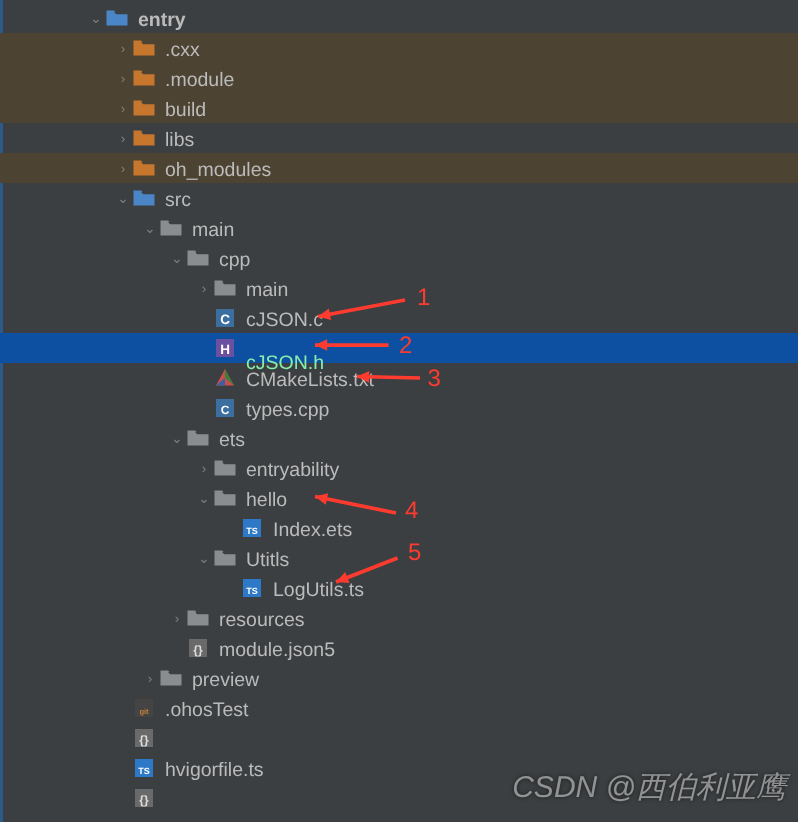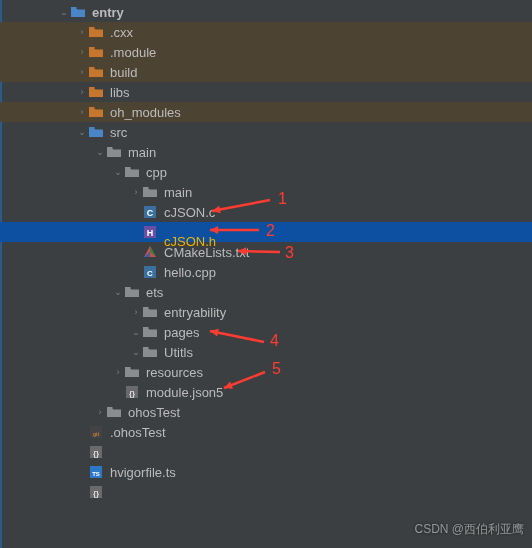--- a/index.html
+++ b/index.html
@@ -27,32 +27,33 @@
     display: inline-flex;
     justify-content: center;
     align-items: center;
     color: #808080;
     font-size: 9px;
   }
   .arrow.none { visibility: hidden; }
   .label { margin-left: 2px; }
   .hl-brown { background: #4d4333; }
   .hl-blue { background: #0d50a1; color: #ffffff; }
-  .hl-blue .label { color: #eab308; margin-top: 19px; }
+  .hl-blue .label { color: #86efac; margin-top: 19px; }
   .icon { width: 16px; height: 16px; display:inline-flex; align-items:center; justify-content:center; margin-right:4px; }
   svg { display: block; }
   .watermark {
     position: absolute;
     right: 8px;
     bottom: 10px;
     color: rgba(230,230,230,0.55);
-    font-size: 12px;
+    font-size: 20px;
     font-family: Arial, sans-serif;
     text-shadow: 0 0 3px rgba(0,0,0,0.6);
     pointer-events: none;
+    font-style: italic;
   }
   .left-border {
     position: absolute; left: 0; top: 0; bottom: 0; width: 2px;
     background: #2b5b8b;
   }
   .ann {
     position: absolute;
     pointer-events: none;
   }
   .ann-num {
@@ -214,21 +215,21 @@
     </div>
     <div class="row">
       <span class="indent" style="width: 130px;"></span>
       <span class="arrow none"></span>
       <span class="icon">
         <svg width="16" height="16" viewBox="0 0 16 16">
           <rect x="2" y="2" width="12" height="12" fill="#3b6fa0"></rect>
           <text x="8" y="12" text-anchor="middle" font-size="8" font-family="Arial" font-weight="bold" fill="#fff">C</text>
         </svg>
       </span>
-      <span class="label">hello.cpp</span>
+      <span class="label">types.cpp</span>
     </div>
     <div class="row">
       <span class="indent" style="width: 112px;"></span>
       <span class="arrow ">⌄</span>
       <span class="icon">
         <svg width="16" height="16" viewBox="0 0 16 16">
           <path d="M1 4 L6 4 L7.5 5.5 L15 5.5 L15 13 L1 13 Z" fill="#8a8d8f"></path>
           <path d="M1 3 L6 3 L7 4 L1 4 Z" fill="#8a8d8f"></path>
         </svg>
       </span>
@@ -247,32 +248,54 @@
     </div>
     <div class="row">
       <span class="indent" style="width: 130px;"></span>
       <span class="arrow ">⌄</span>
       <span class="icon">
         <svg width="16" height="16" viewBox="0 0 16 16">
           <path d="M1 4 L6 4 L7.5 5.5 L15 5.5 L15 13 L1 13 Z" fill="#8a8d8f"></path>
           <path d="M1 3 L6 3 L7 4 L1 4 Z" fill="#8a8d8f"></path>
         </svg>
       </span>
-      <span class="label">pages</span>
+      <span class="label">hello</span>
+    </div>
+    <div class="row">
+      <span class="indent" style="width: 148px;"></span>
+      <span class="arrow none"></span>
+      <span class="icon">
+        <svg width="16" height="16" viewBox="0 0 16 16">
+          <rect x="2" y="2" width="12" height="12" fill="#2d79c7"></rect>
+          <text x="8" y="12" text-anchor="middle" font-size="6" font-family="Arial" font-weight="bold" fill="#fff">TS</text>
+        </svg>
+      </span>
+      <span class="label">Index.ets</span>
     </div>
     <div class="row">
       <span class="indent" style="width: 130px;"></span>
       <span class="arrow ">⌄</span>
       <span class="icon">
         <svg width="16" height="16" viewBox="0 0 16 16">
           <path d="M1 4 L6 4 L7.5 5.5 L15 5.5 L15 13 L1 13 Z" fill="#8a8d8f"></path>
           <path d="M1 3 L6 3 L7 4 L1 4 Z" fill="#8a8d8f"></path>
         </svg>
       </span>
       <span class="label">Utitls</span>
+    </div>
+    <div class="row">
+      <span class="indent" style="width: 148px;"></span>
+      <span class="arrow none"></span>
+      <span class="icon">
+        <svg width="16" height="16" viewBox="0 0 16 16">
+          <rect x="2" y="2" width="12" height="12" fill="#2d79c7"></rect>
+          <text x="8" y="12" text-anchor="middle" font-size="6" font-family="Arial" font-weight="bold" fill="#fff">TS</text>
+        </svg>
+      </span>
+      <span class="label">LogUtils.ts</span>
     </div>
     <div class="row">
       <span class="indent" style="width: 112px;"></span>
       <span class="arrow ">›</span>
       <span class="icon">
         <svg width="16" height="16" viewBox="0 0 16 16">
           <path d="M1 4 L6 4 L7.5 5.5 L15 5.5 L15 13 L1 13 Z" fill="#8a8d8f"></path>
           <path d="M1 3 L6 3 L7 4 L1 4 Z" fill="#8a8d8f"></path>
         </svg>
       </span>
@@ -291,21 +314,21 @@
     </div>
     <div class="row">
       <span class="indent" style="width: 94px;"></span>
       <span class="arrow ">›</span>
       <span class="icon">
         <svg width="16" height="16" viewBox="0 0 16 16">
           <path d="M1 4 L6 4 L7.5 5.5 L15 5.5 L15 13 L1 13 Z" fill="#8a8d8f"></path>
           <path d="M1 3 L6 3 L7 4 L1 4 Z" fill="#8a8d8f"></path>
         </svg>
       </span>
-      <span class="label">ohosTest</span>
+      <span class="label">preview</span>
     </div>
     <div class="row">
       <span class="indent" style="width: 76px;"></span>
       <span class="arrow none"></span>
       <span class="icon">
         <svg width="16" height="16" viewBox="0 0 16 16">
           <rect x="2" y="2" width="12" height="12" fill="#444"></rect>
           <text x="8" y="12" text-anchor="middle" font-size="5" font-family="Arial" font-weight="bold" fill="#c77f3a">git</text>
         </svg>
       </span>

